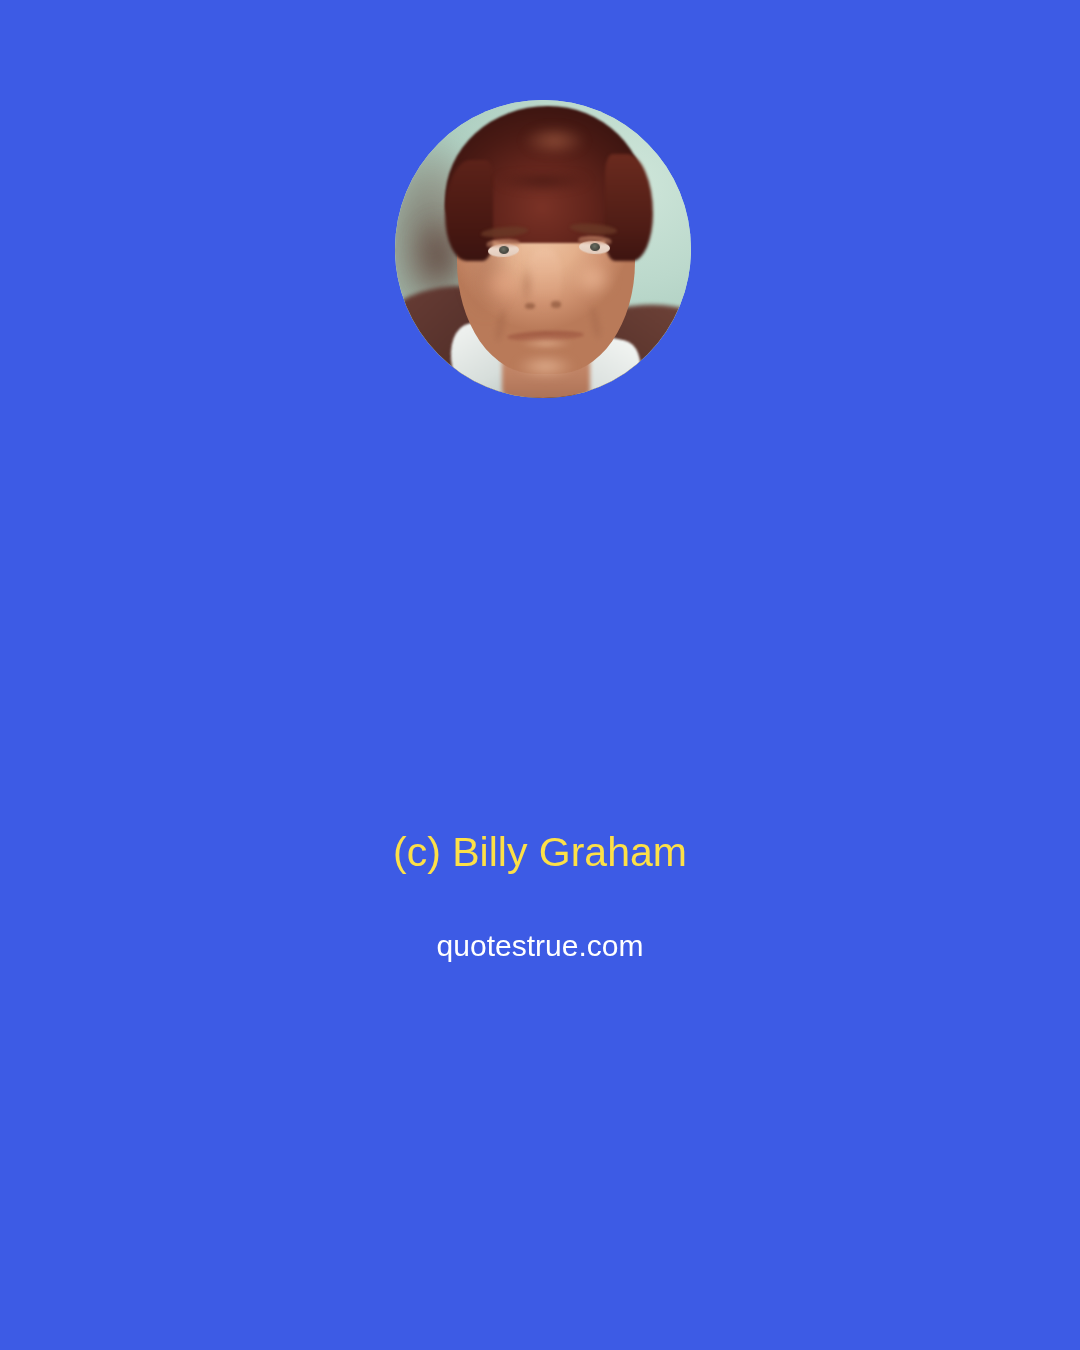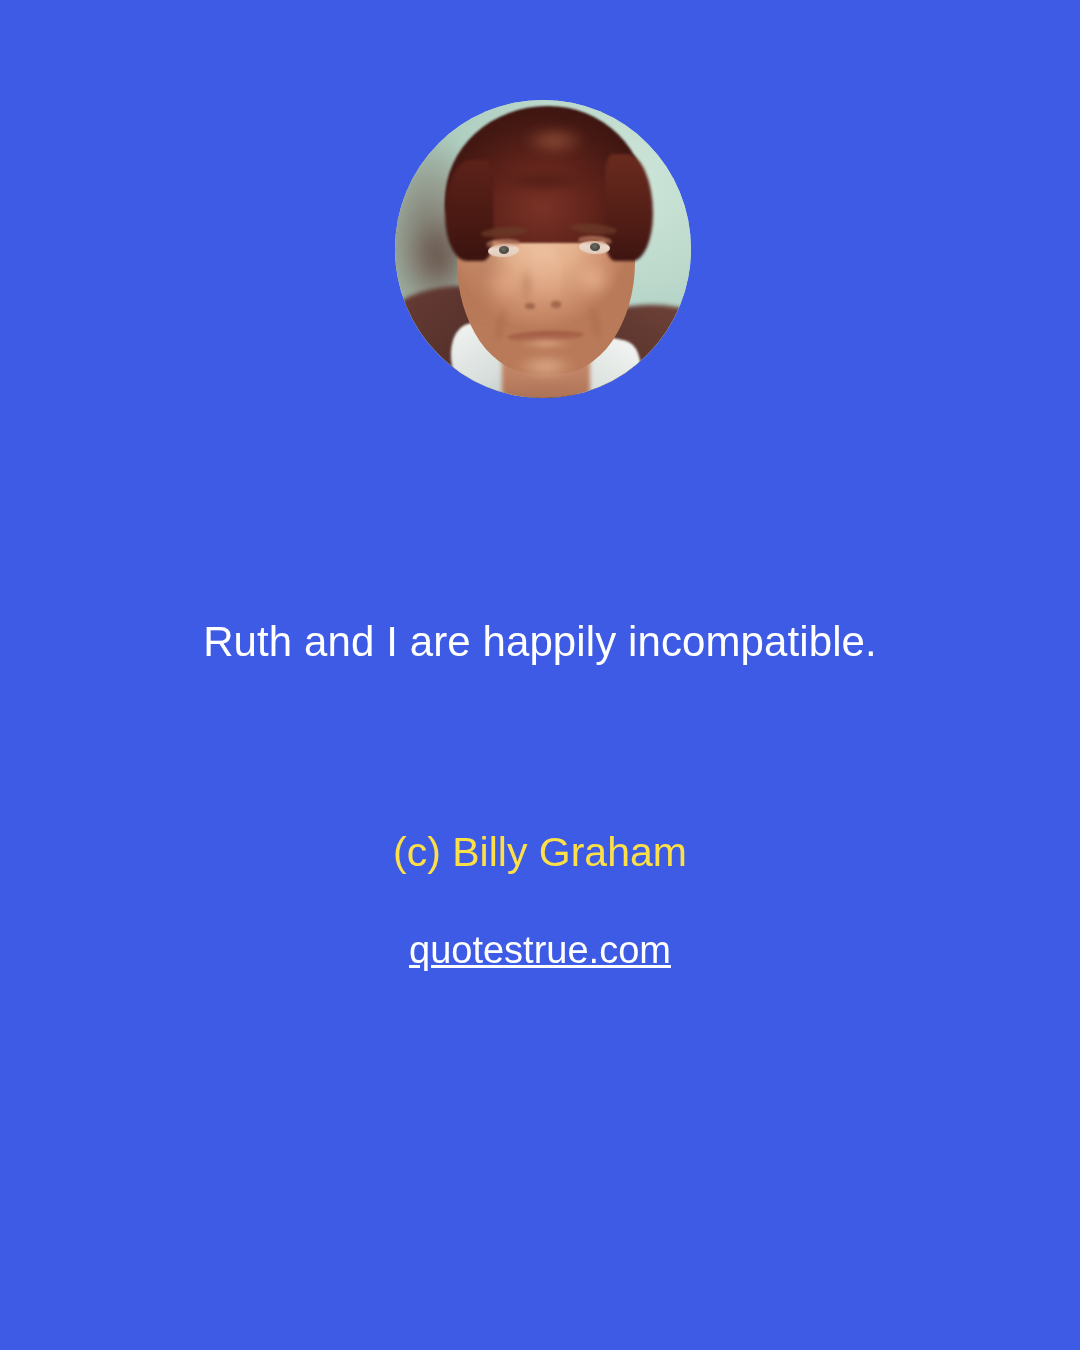--- a/index.html
+++ b/index.html
@@ -370,24 +370,23 @@
     font-weight: 400;
   }
 
   .site-text {
     position: absolute;
     left: 60px;
     top: 926px;
     width: 960px;
     text-align: center;
     color: #ffffff;
-    font-size: 38px;
+    font-size: 30px;
     line-height: 1.3;
     font-weight: 400;
-    text-decoration: underline;
   }
 </style>
 </head>
 <body>
 
 <div class="card">
 
   <div class="avatar-wrap">
     <div class="avatar-photo">
       <div class="bg-mint"></div>
@@ -430,19 +429,18 @@
       <div class="nostril-r"></div>
 
       <div class="crease-l"></div>
       <div class="crease-r"></div>
       <div class="mouth"></div>
       <div class="lip-hi"></div>
       <div class="chin"></div>
     </div>
   </div>
 
-  <div class="quote-text">Ruth and I are happily incompatible.</div>
 
   <div class="author-text">(c) Billy Graham</div>
 
   <div class="site-text">quotestrue.com</div>
 
 </div>
 
 </body></html>

